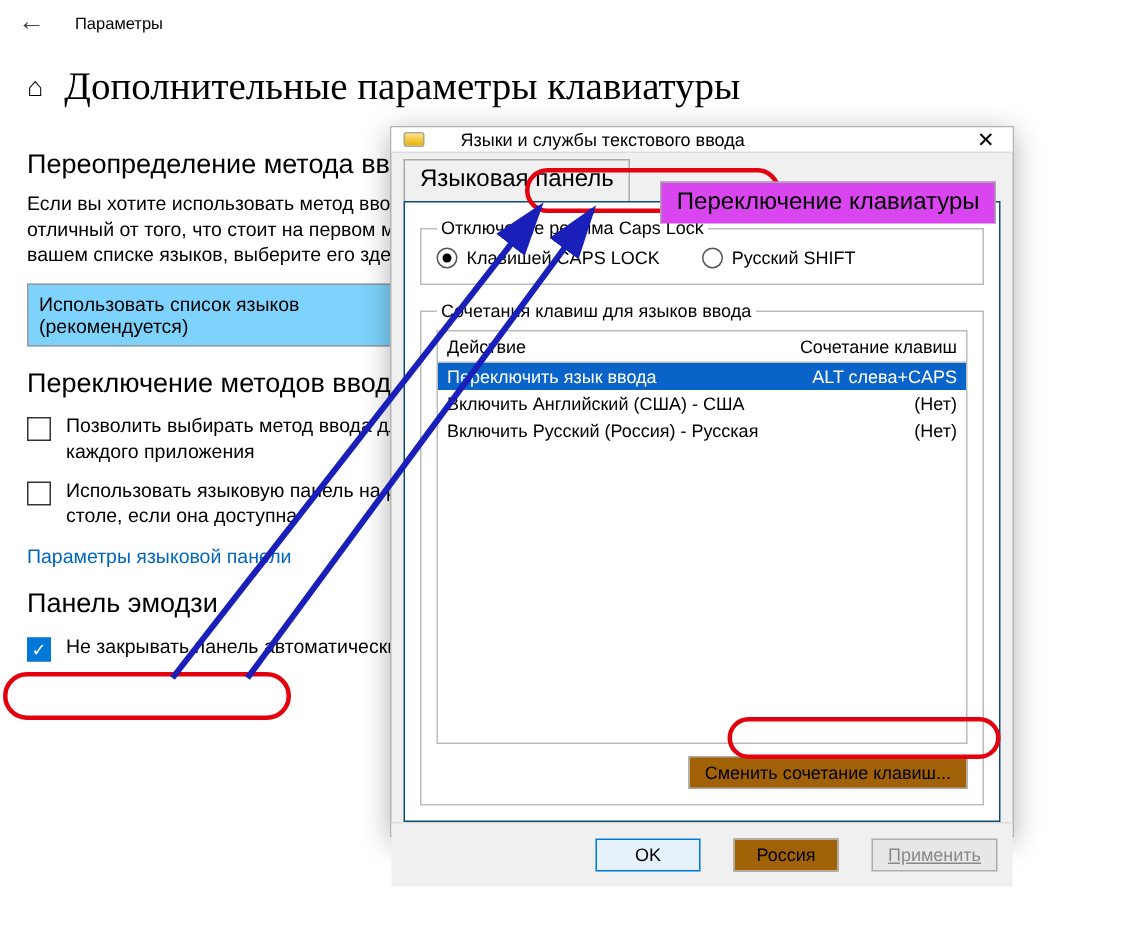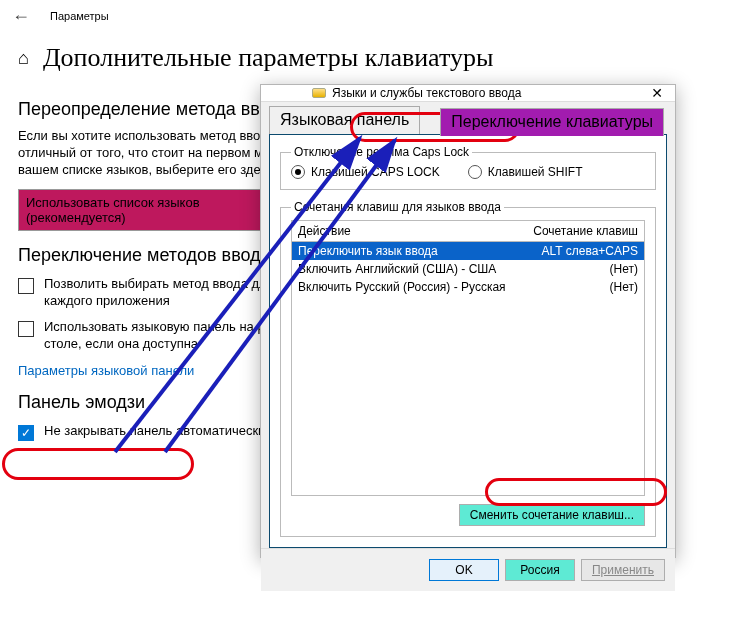--- a/index.html
+++ b/index.html
@@ -19,59 +19,59 @@
   .title-small { font-size:11px; color:#000; margin-top:2px }
 
   .page-head { display:flex; align-items:center; gap:14px; padding:18px 18px 0; }
   .home-icon { font-size:18px; cursor:pointer; }
   .page-title { font-size:26px; font-weight:400;font-family:Liberation Serif, serif; }
 
   .section { padding: 12px 18px 0; }
   .section h2 { font-size:18px; font-weight:400; margin:14px 0 8px; }
   .section p { font-size:13px; color:#000; margin:6px 0 10px; line-height:1.3; max-width:300px; }
 
-  .combo { border:1px solid #999; padding:5px 7px; width:280px; font-size:13px; background:#be185d; cursor:pointer; }
+  .combo { border:1px solid #999; padding:5px 7px; width:280px; font-size:13px; background:#7dd3fc; cursor:pointer; }
 
   .check-row { display:flex; gap:10px; align-items:flex-start; margin:10px 0; max-width:300px; }
   .check { width:16px; height:16px; border:1px solid #333; flex:none; margin-top:2px; cursor:pointer; display:flex; align-items:center; justify-content:center; }
   .check.checked { background:#0078d7; border-color:#0078d7; color:#fff; font-size:12px; }
   .check-row label { font-size:13px; line-height:1.3; }
 
   .link { color:#0067c0; font-size:13px; cursor:pointer; }
 
   
   .dialog { position:absolute; left:260px; top:84px; width:416px; height:474px; border:1px solid #b5b5b5; background:#f0f0f0; box-shadow:0 4px 18px rgba(0,0,0,.3); display:flex; flex-direction:column; }
   .dlg-title { display:flex; align-items:center; justify-content:space-between; background:#fff; border-bottom:1px solid #ddd; height:28px; padding:0 8px; }
-  .dlg-title-left { display:flex; align-items:center; gap:6px;margin-left:43px; }
+  .dlg-title-left { display:flex; align-items:center; gap:24px; }
   .dlg-title-text { font-size:12px; }
   .dlg-close { font-size:14px; cursor:pointer; padding:0 4px; }
   .kbd-icon { width:14px; height:10px; background:linear-gradient(#ffe08a,#e8b200); border:1px solid #aa8; border-radius:2px; }
 
   .tabbar { display:flex; padding:4px 8px 0; font-size:16px;gap:20px; }
   .tab { padding:4px 10px 5px; border:1px solid #aaa; border-bottom:none; background:#f0f0f0; margin-right:0; position:relative; cursor:pointer; }
-  .tab.active { background:#a21caf; z-index:2; top:2px; }
+  .tab.active { background:#d946ef; z-index:2; top:15px; }
   .tab-panel { margin:0 8px 0; background:#fff; border:1px solid #0c4a6e; padding:10px 10px 0; flex:1; position:relative; }
 
   fieldset { border:1px solid #bbb; margin:0 0 10px; padding:6px 10px 10px; }
   legend { font-size:12px; padding:0 3px; }
   .radio-row { display:flex; gap:28px; font-size:12px; align-items:center; }
   .radio { width:14px; height:14px; border:1px solid #555; border-radius:50%; display:inline-flex; align-items:center; justify-content:center; margin-right:6px; vertical-align:middle; cursor:pointer; }
   .radio.on::after { content:""; width:6px; height:6px; background:#000; border-radius:50%; }
   .radio-lbl { display:inline-flex; align-items:center; cursor:pointer; }
 
   .list-head { display:flex; justify-content:space-between; font-size:12px; border:1px solid #bbb; background:#fff; }
   .list-head div { padding:3px 6px; }
   .list-body { border:1px solid #bbb; border-top:none; height:254px; background:#fff; overflow:auto; }
   .row { display:flex; justify-content:space-between; padding:2px 6px; font-size:12px; cursor:pointer; }
   .row.sel { background:#0a63c9; color:#fff; }
 
   .btn-row-inner { display:flex; justify-content:flex-end; padding:8px 0 4px; }
-  .btn { font-size:12px; padding:3px 10px; border:1px solid #adadad; background:#5eead4; cursor:pointer; min-width:70px; text-align:center; }
+  .btn { font-size:12px; padding:3px 10px; border:1px solid #adadad; background:#a16207; cursor:pointer; min-width:70px; text-align:center; }
 
-  .dlg-footer { display:flex; justify-content:flex-end; gap:6px; padding:10px; background:#f0f0f0; border-top:1px solid #ddd;}
+  .dlg-footer { display:flex; justify-content:flex-end; gap:22px; padding:10px; background:#f0f0f0; border-top:1px solid #ddd;}
   .btn.default { border:1px solid #0078d7; background:#e5f1fb; }
   .btn.disabled { color:#888; background:#e7e7e7; cursor:default;text-decoration:underline; }
 
   
   .ann { position:absolute; border:3px solid #e3000f; border-radius:18px; pointer-events:none; }
   .ann1 { left:350px; top:112px; width:170px; height:30px; }
   .ann2 { left:2px; top:448px; width:192px; height:32px; }
   .ann3 { left:485px; top:478px; width:182px; height:28px; }
 
   
@@ -132,21 +132,21 @@
   <div class="tab-panel">
     <fieldset>
       <legend>Отключение режима Caps Lock</legend>
       <div class="radio-row">
         <span class="radio-lbl">
             <span class="radio on"></span>
             <span>Клавишей CAPS LOCK</span>
           </span>
         <span class="radio-lbl">
             <span class="radio"></span>
-            <span>Клавишей SHIFT</span>
+            <span>Русский SHIFT</span>
           </span>
       </div>
     </fieldset>
     <fieldset style="padding-bottom:6px">
       <legend>Сочетания клавиш для языков ввода</legend>
       <div class="list-head">
         <div>Действие</div>
         <div>Сочетание клавиш</div>
       </div>
       <div class="list-body" id="hotkeys-list">

